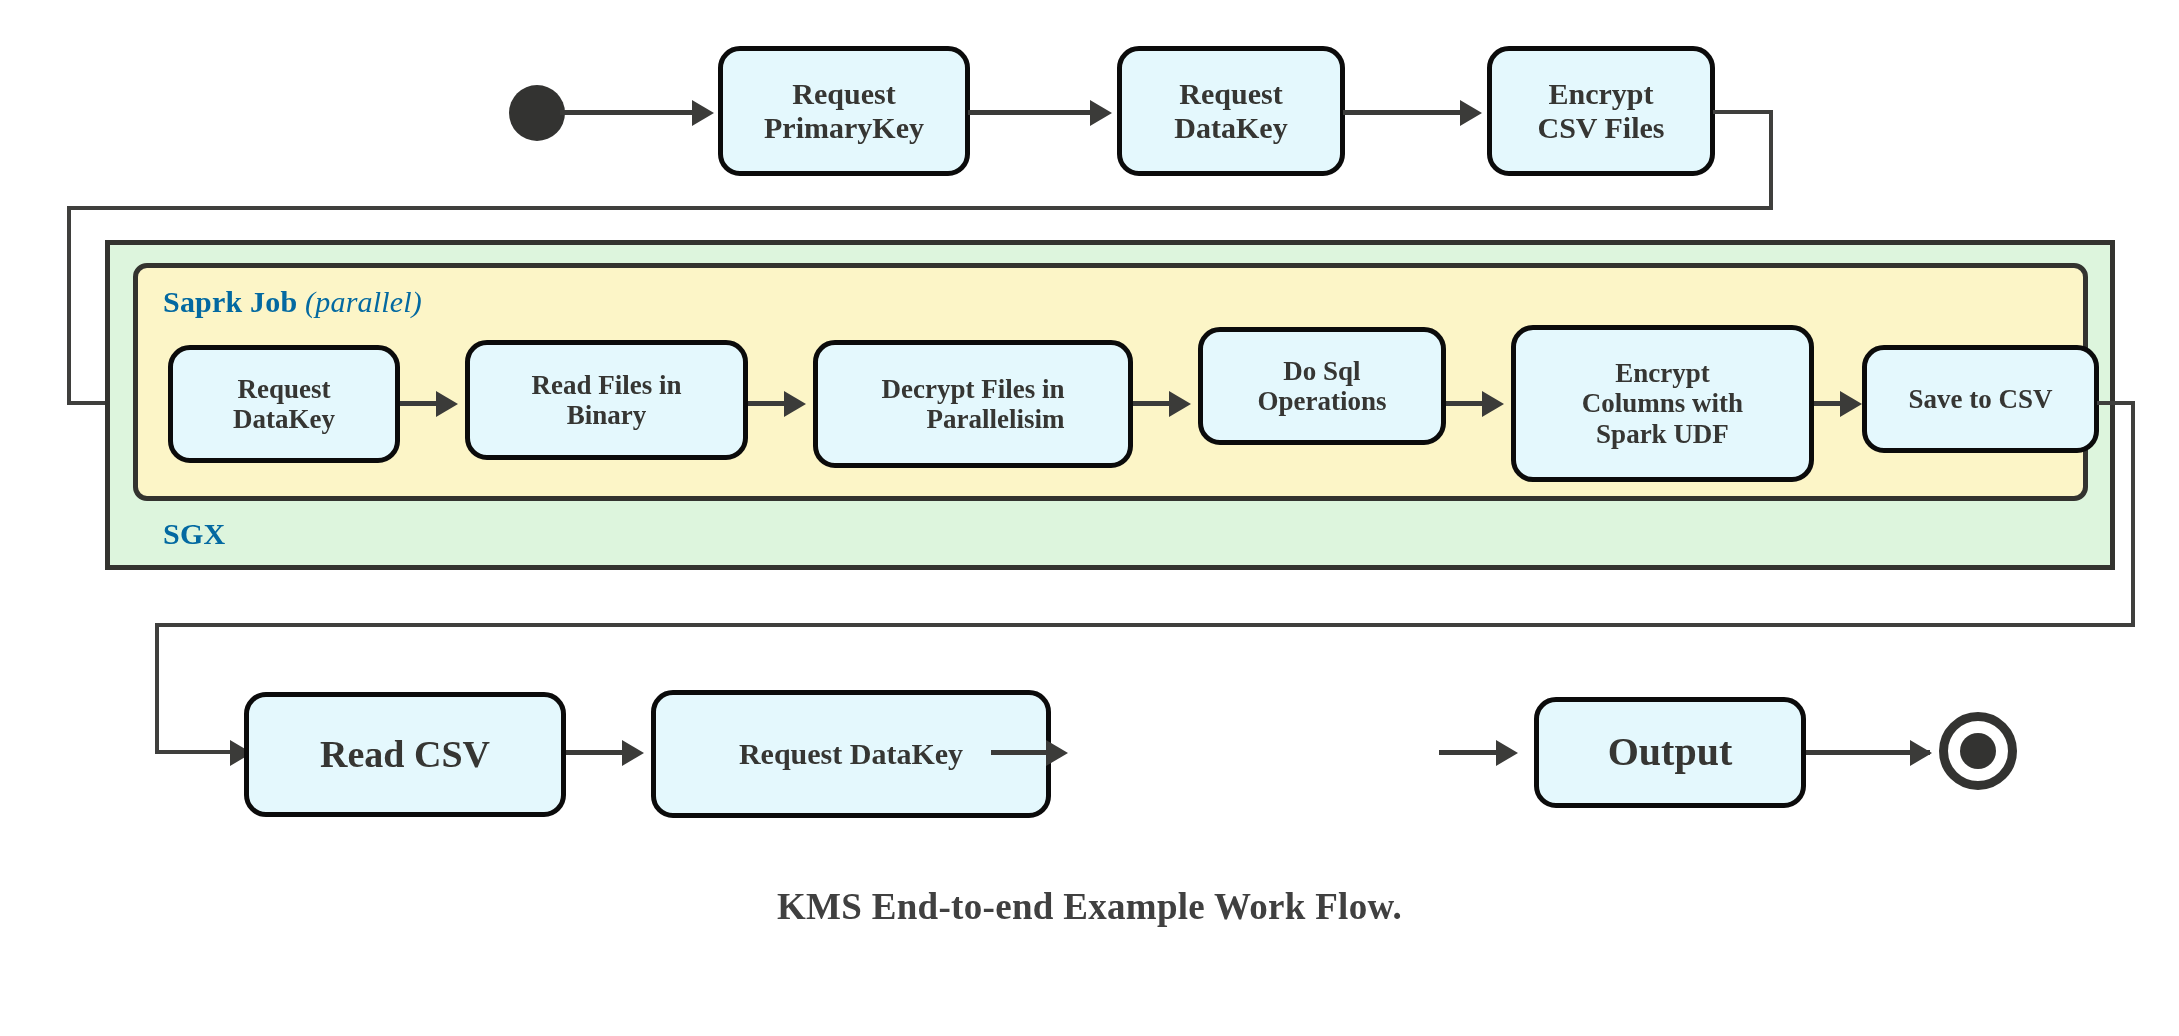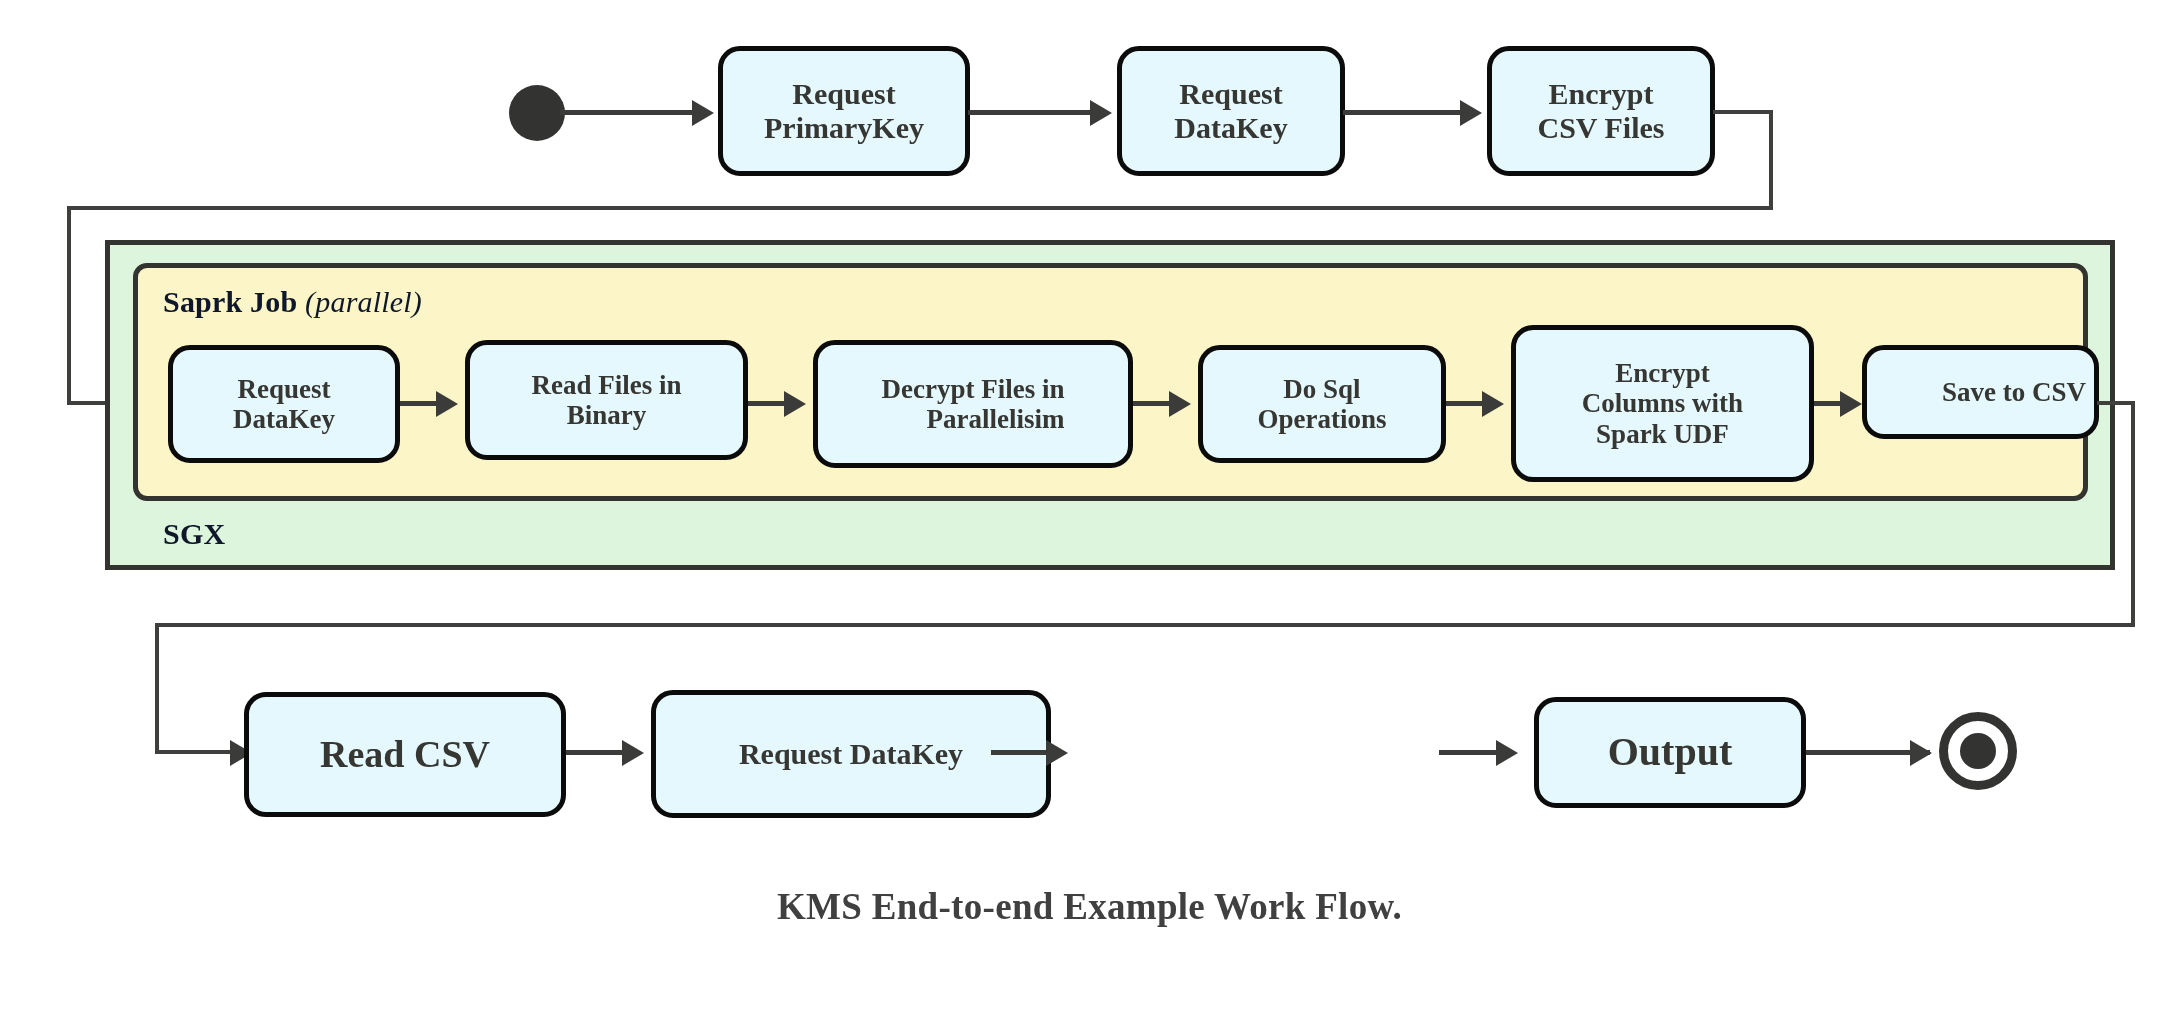--- a/index.html
+++ b/index.html
@@ -10,21 +10,21 @@
   .zone{position:absolute;box-sizing:border-box;}
   .zone-sgx{
     left:105px;top:240px;width:2010px;height:330px;
     background:#ddf5dd;border:5px solid #33332f;
   }
   .zone-spark{
     left:133px;top:263px;width:1955px;height:238px;
     background:#fcf5c7;border:5px solid #33332f;border-radius:14px;
   }
   .zone-label{
-    position:absolute;font-weight:bold;font-size:30px;color:#0f172a;
+    position:absolute;font-weight:bold;font-size:30px;color:#0369a1;
     white-space:nowrap;letter-spacing:.2px;
   }
   .zone-label .it{font-style:italic;font-weight:normal;}
   .lbl-spark{left:163px;top:285px;}
   .lbl-sgx{left:163px;top:517px;}
 
   
   .node{
     position:absolute;box-sizing:border-box;
     background:#e4f8fd;border:5px solid #0b0b0b;border-radius:22px;
@@ -138,42 +138,42 @@
   <div class="node" style="left:813px;top:340px;width:320px;height:128px;font-size:27px;text-align:right;">
     <div>
       <span>Decrypt Files in</span>
       <span>Parallelisim</span>
     </div>
   </div>
 
   <div class="ln ln-h" style="left:1133px;top:401px;width:40px;"></div>
   <div class="arrow" style="left:1169px;top:391px;"></div>
 
-  <div class="node" style="left:1198px;top:345px;width:248px;height:118px;font-size:27px;text-align:center;">
+  <div class="node" style="left:1198px;top:327px;width:248px;height:118px;font-size:27px;text-align:center;">
     <div>
       <span>Do Sql</span>
       <span>Operations</span>
     </div>
   </div>
 
   <div class="ln ln-h" style="left:1446px;top:401px;width:40px;"></div>
   <div class="arrow" style="left:1482px;top:391px;"></div>
 
   <div class="node" style="left:1511px;top:325px;width:303px;height:157px;font-size:27px;">
     <div>
       <span>Encrypt</span>
       <span>Columns with</span>
       <span>Spark UDF</span>
     </div>
   </div>
 
   <div class="ln ln-h" style="left:1814px;top:401px;width:30px;"></div>
   <div class="arrow" style="left:1840px;top:391px;"></div>
 
-  <div class="node" style="left:1862px;top:345px;width:237px;height:94px;font-size:27px;justify-content:flex-end;">
+  <div class="node" style="left:1862px;top:345px;width:237px;height:108px;font-size:27px;">
     <div>
       <span>Save to CSV</span>
     </div>
   </div>
 
   <div class="lnthin h" style="left:2097px;top:401px;width:38px;"></div>
   <div class="lnthin v" style="left:2131px;top:401px;height:226px;"></div>
   <div class="lnthin h" style="left:155px;top:623px;width:1980px;"></div>
   <div class="lnthin v" style="left:155px;top:623px;height:131px;"></div>
   <div class="lnthin h" style="left:155px;top:750px;width:86px;"></div>

